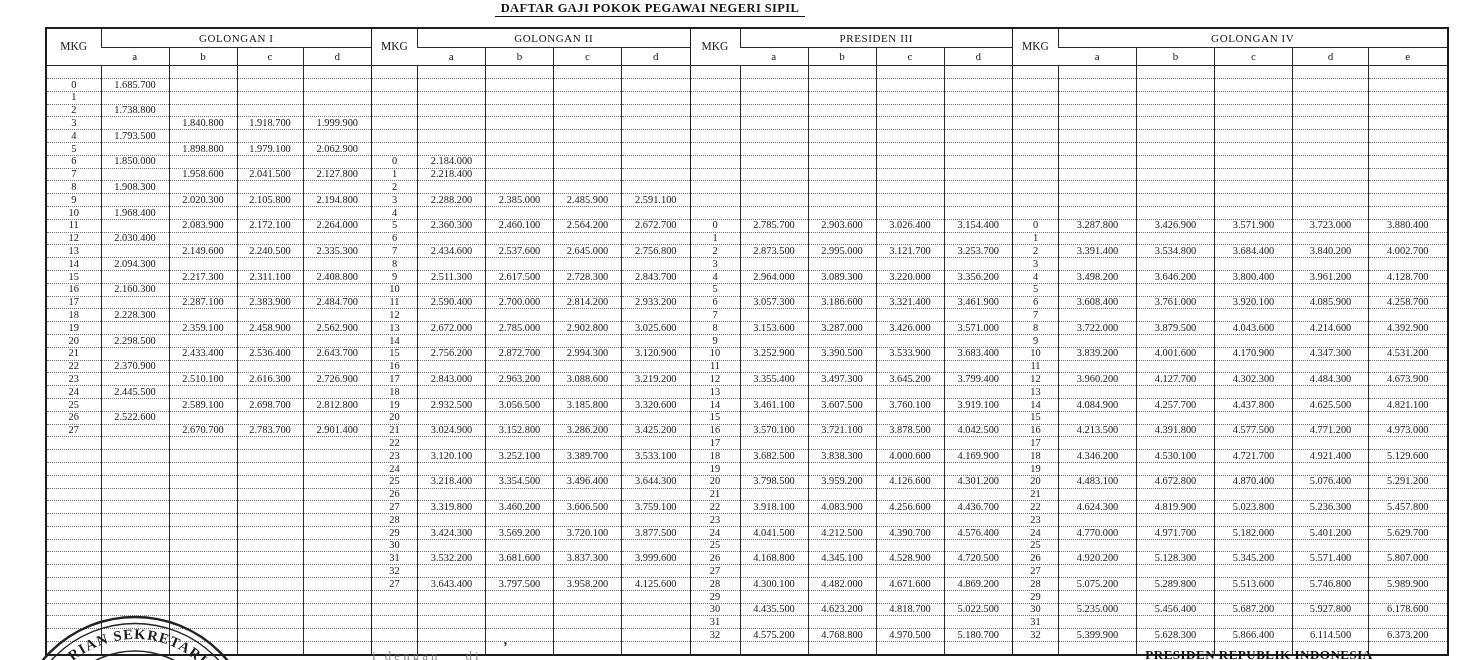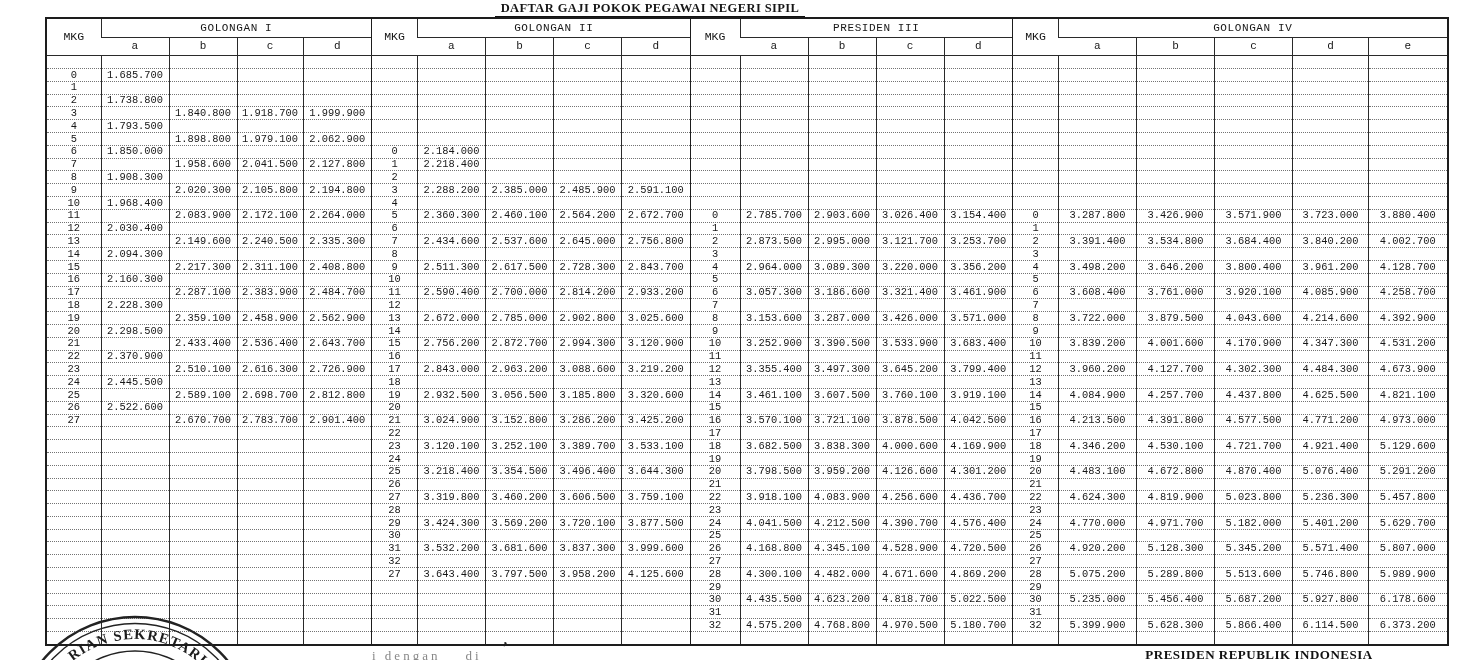--- a/index.html
+++ b/index.html
@@ -8,22 +8,22 @@
     background:#ffffff;font-family:"Liberation Serif","DejaVu Serif",serif;
     color:#161616;
   }
   .page{position:absolute;inset:0;}
   .doc-title{
     position:absolute;top:1px;left:0;width:1300px;text-align:center;
     font-size:12.5px;font-weight:bold;letter-spacing:.4px;
   }
   .doc-title span{border-bottom:1.4px solid #111;padding:0 6px 1px 6px;margin-top:20px;}
   .table-wrap{
-    position:absolute;left:45px;top:17px;display:flex;align-items:stretch;
-    border:2px solid #1d1d1d;background:#fff;font-family:Liberation Mono, monospace;
+    position:absolute;left:45px;top:27px;display:flex;align-items:stretch;
+    border:2px solid #1d1d1d;background:#fff;
   }
   table.panel{border-collapse:collapse;table-layout:fixed;}
   table.panel + table.panel{border-left:1.4px solid #1d1d1d;}
   .panel th,.panel td{
     border-left:1px solid #2a2a2a;padding:0;margin:0;text-align:center;
     font-weight:normal;white-space:nowrap;overflow:hidden;line-height:1;
     vertical-align:middle;color:#161616;
   }
   .panel th:first-child,.panel td:first-child{border-left:none;}
   .panel thead th{border-bottom:1px solid #2a2a2a;}

